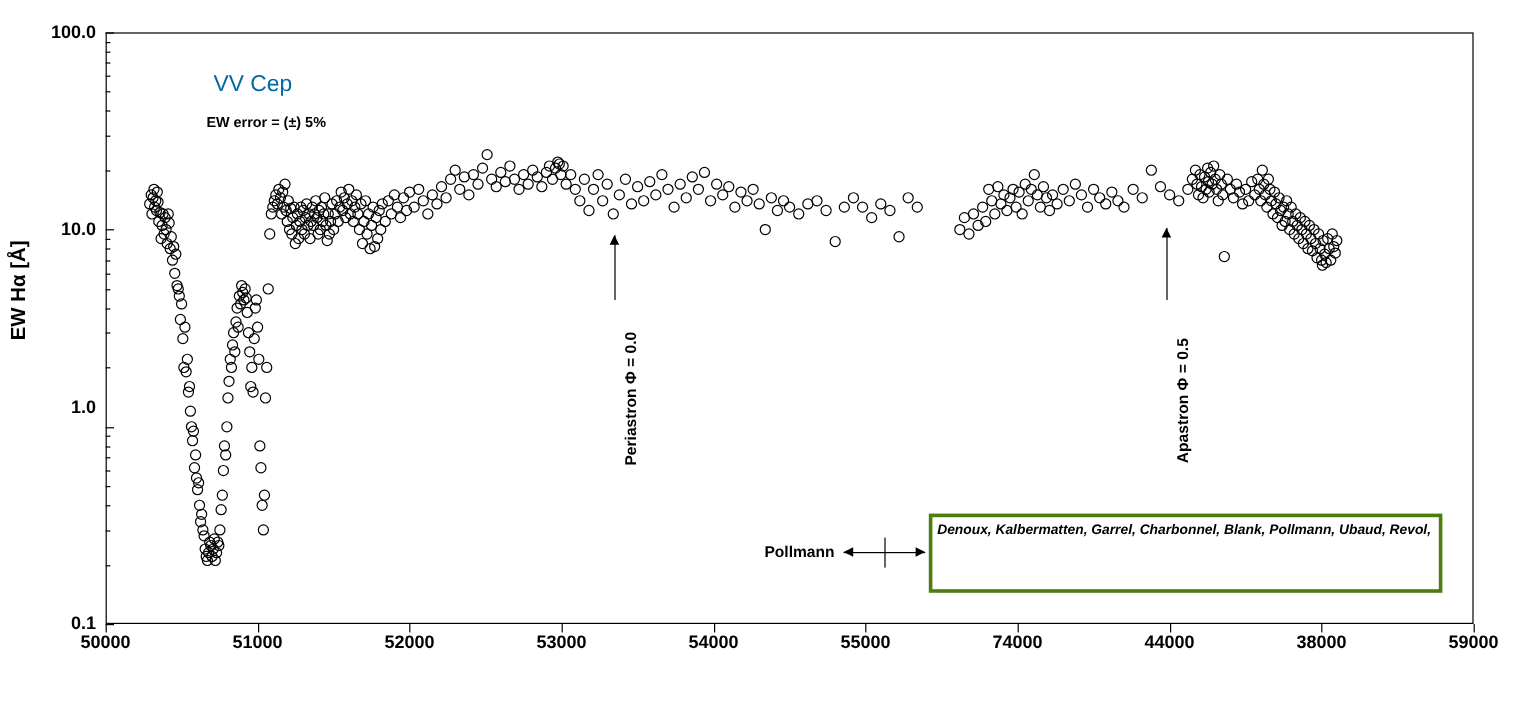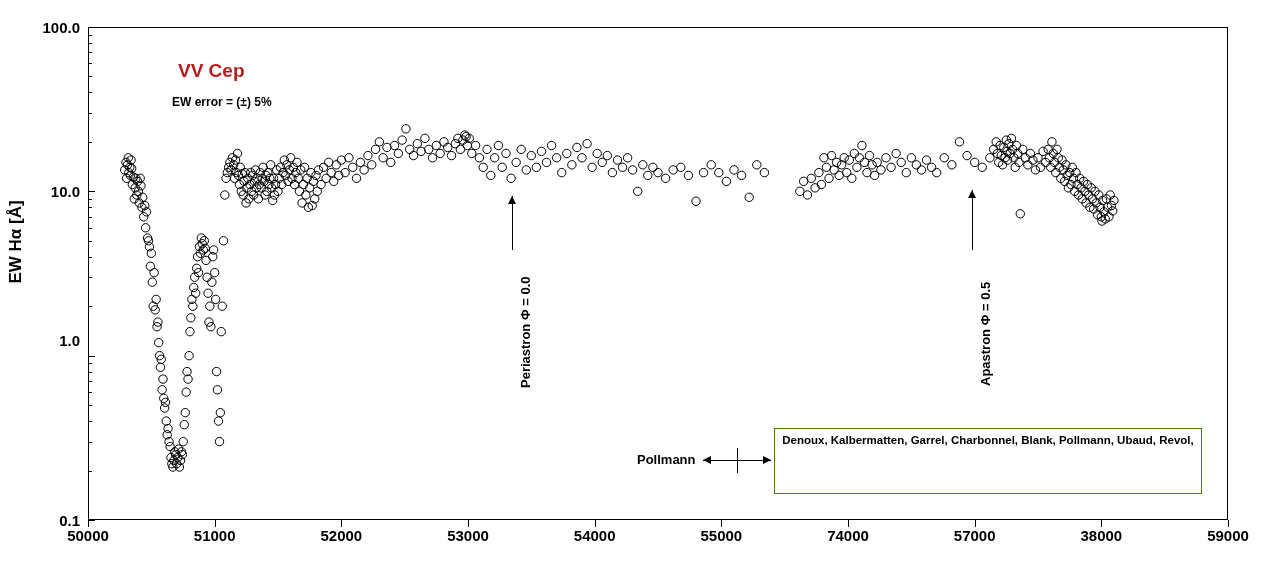--- a/index.html
+++ b/index.html
@@ -71,22 +71,22 @@
     position: absolute;
     width: 1px;
     height: 7px;
     background: #000000;
   }
   .title-main {
     position: absolute;
     left: 178px;
     top: 60px;
     font-size: 19px;
-    font-weight: bold;
-    color: #b91c1c;
+    font-weight: normal;
+    color: #0369a1;
   }
   .title-sub {
     position: absolute;
     left: 172px;
     top: 95px;
     font-size: 12px;
     font-weight: bold;
     color: #000000;
   }
   .annot {
@@ -113,28 +113,29 @@
     border-left: 4.5px solid transparent;
     border-right: 4.5px solid transparent;
     border-bottom: 8px solid #000000;
   }
   .legend-box {
     position: absolute;
     left: 774px;
     top: 428px;
     width: 428px;
     height: 66px;
-    border: 1px solid #4d7c0f;
+    border: 3px solid #4d7c0f;
     box-sizing: border-box;
     padding: 4px 4px 0 4px;
-    text-align: center;
+    text-align: left;
     font-size: 11.5px;
     font-weight: bold;
     line-height: 15px;
     color: #000000;
+    font-style: italic;
   }
   .pollmann-label {
     position: absolute;
     left: 637px;
     top: 452px;
     font-size: 13px;
     font-weight: bold;
     color: #000000;
   }
   .dbl-arrow {
@@ -220,21 +221,21 @@
       <div class="xtick" style="left: 341.333px;">52000</div>
       <div class="xtickmark" style="left: 341.333px; top: 520px;"></div>
       <div class="xtick" style="left: 468px;">53000</div>
       <div class="xtickmark" style="left: 468px; top: 520px;"></div>
       <div class="xtick" style="left: 594.667px;">54000</div>
       <div class="xtickmark" style="left: 594.667px; top: 520px;"></div>
       <div class="xtick" style="left: 721.333px;">55000</div>
       <div class="xtickmark" style="left: 721.333px; top: 520px;"></div>
       <div class="xtick" style="left: 848px;">74000</div>
       <div class="xtickmark" style="left: 848px; top: 520px;"></div>
-      <div class="xtick" style="left: 974.667px;">57000</div>
+      <div class="xtick" style="left: 974.667px;">44000</div>
       <div class="xtickmark" style="left: 974.667px; top: 520px;"></div>
       <div class="xtick" style="left: 1101.33px;">38000</div>
       <div class="xtickmark" style="left: 1101.33px; top: 520px;"></div>
       <div class="xtick" style="left: 1228px;">59000</div>
       <div class="xtickmark" style="left: 1228px; top: 520px;"></div>
     </div>
 
   <div class="plot-area"></div>
 
   <svg class="points" id="points-svg" width="1276" height="585">

